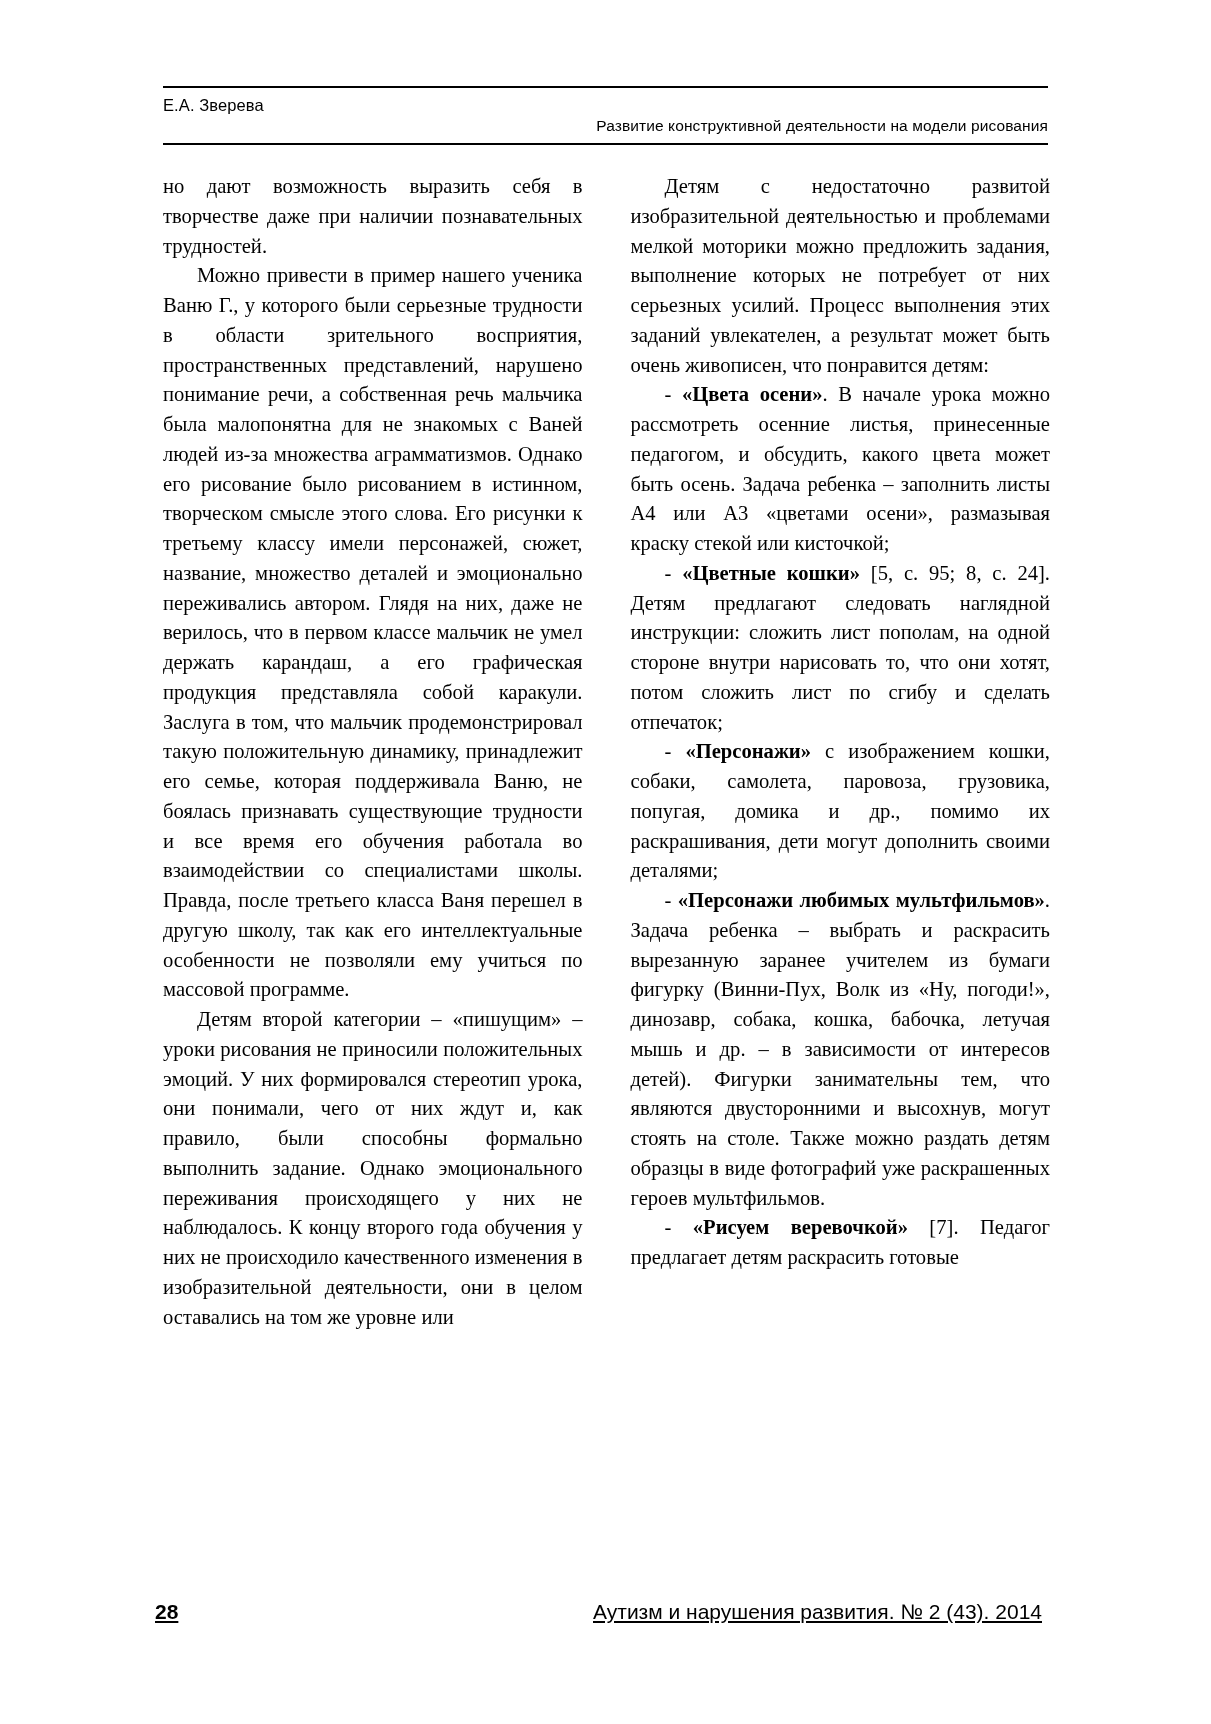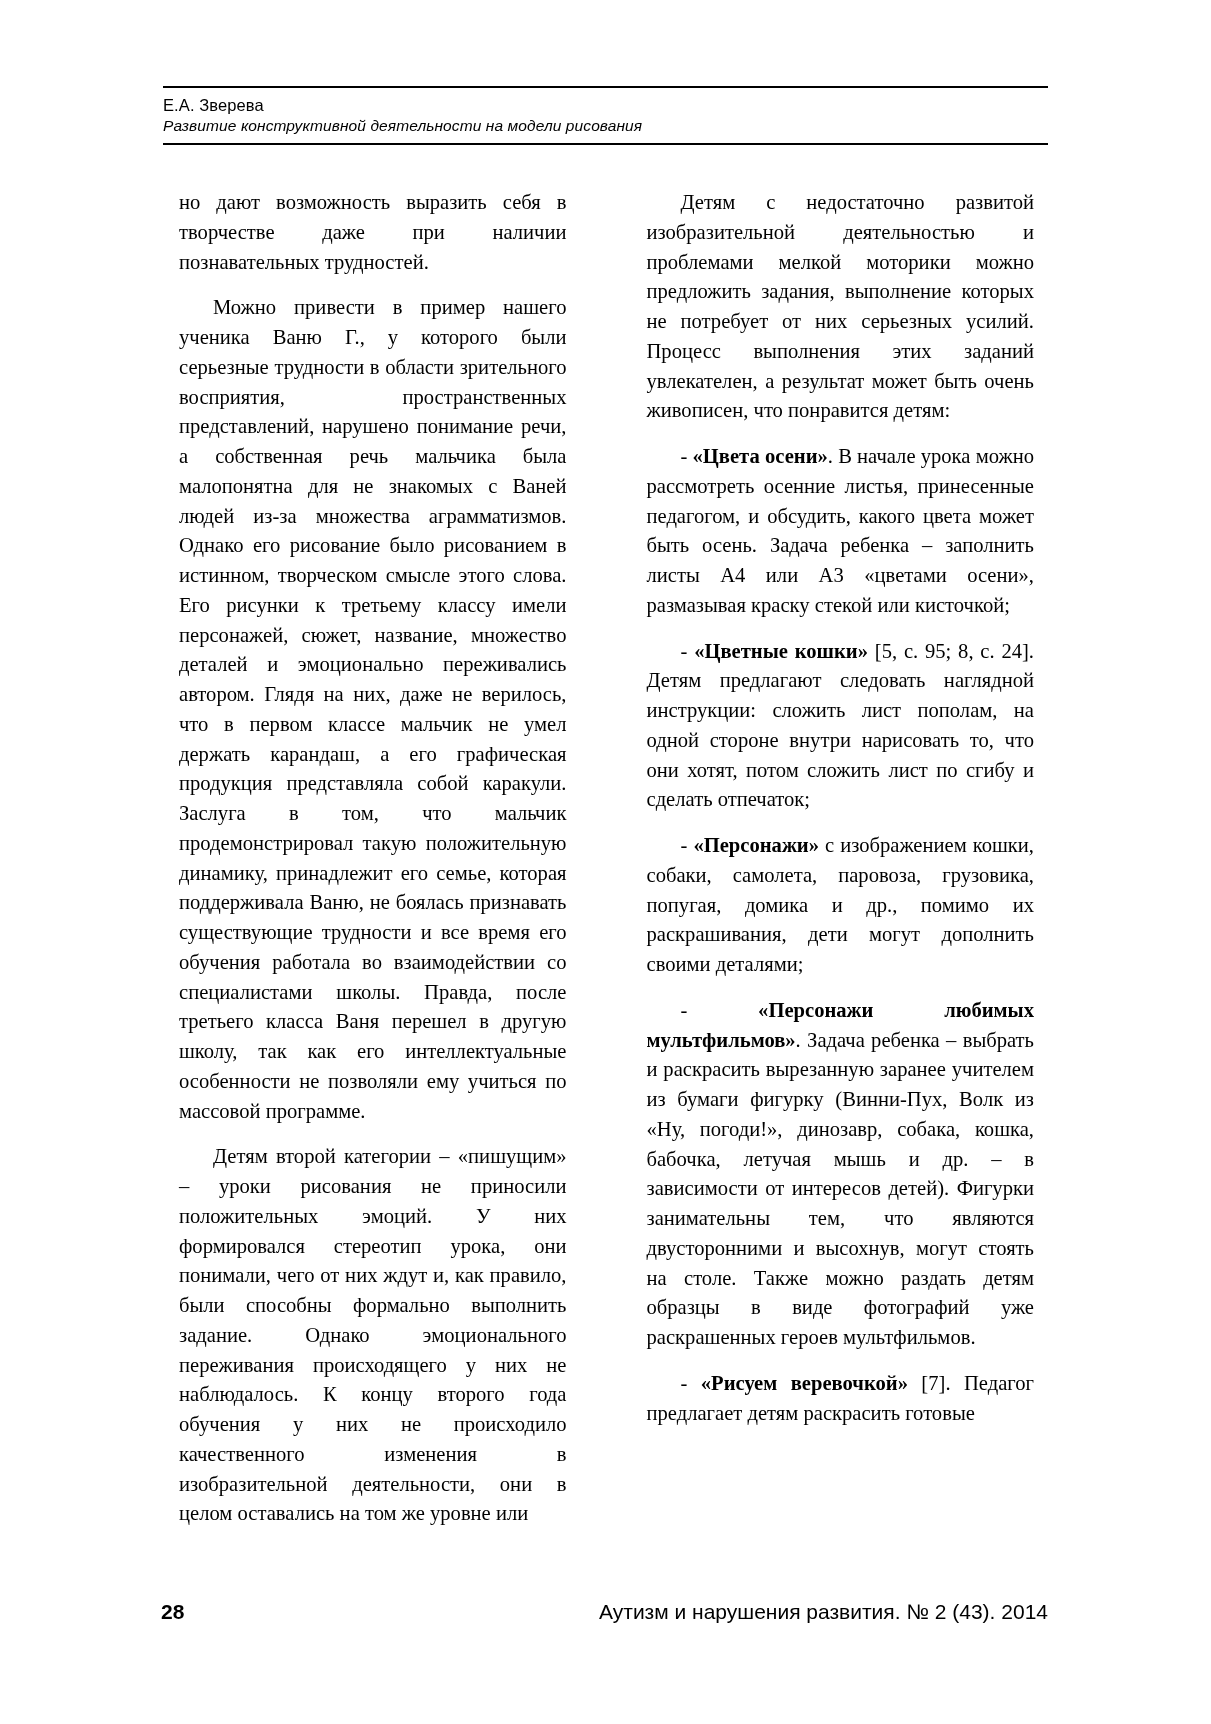--- a/index.html
+++ b/index.html
@@ -39,59 +39,60 @@
     margin: 6px 0 0 0;
   }
   .header-author {
     font-family: "Liberation Sans", sans-serif;
     font-size: 16.5px;
     line-height: 1.35;
     letter-spacing: 0.1px;
   }
   .header-title {
     font-family: "Liberation Sans", sans-serif;
-    font-style: italic;
     font-size: 15.5px;
     line-height: 1.35;
     letter-spacing: 0.1px;
+    text-align: right;
   }
   .columns {
     position: absolute;
     left: 163px;
     top: 172px;
     width: 887px;
     display: flex;
     gap: 48px;
   }
   .col {
     width: 420px;
   }
   .col p {
-    margin: 16px;
+    margin: 0;
     text-align: justify;
     text-justify: inter-word;
     font-size: 20.6px;
     line-height: 1.445;
     text-indent: 34px;
     hyphens: manual;
   }
   .col p.noindent {
     text-indent: 0;
   }
   .col p b {
     font-weight: bold;
   }
   .footer {
     position: absolute;
-    left: 161px;
+    left: 155px;
     top: 1600px;
     width: 887px;
     display: flex;
     justify-content: space-between;
     align-items: center;
+    text-decoration: underline;
   }
   .page-number {
     font-family: "Liberation Sans", sans-serif;
     font-weight: bold;
     font-size: 21px;
   }
   .footer-journal {
     font-family: "Liberation Sans", sans-serif;
     font-size: 21px;
   }

